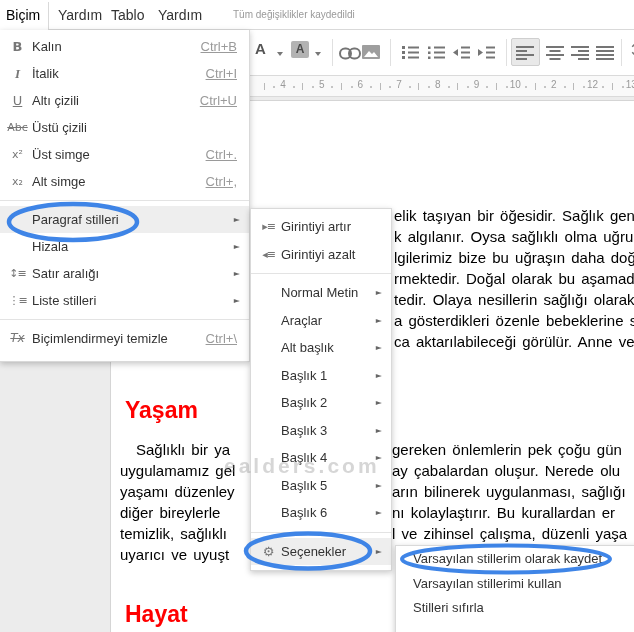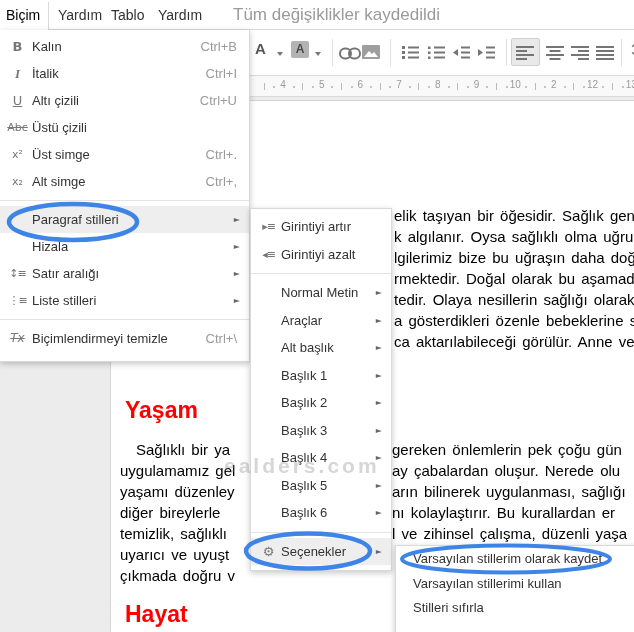--- a/index.html
+++ b/index.html
@@ -4,21 +4,21 @@
 <style>
   html,body{margin:0;padding:0;}
   body{
     width:634px;height:632px;position:relative;overflow:hidden;
     background:#fff;font-family:"Liberation Sans",sans-serif;
     -webkit-font-smoothing:antialiased;
   }
   
   .menubar{position:absolute;left:0;top:0;width:634px;height:30px;background:#fff;z-index:5;}
   .menubar .mitem{position:absolute;top:0;height:30px;line-height:30px;font-size:14px;color:#333;cursor:default;}
-  .menubar .status{position:absolute;left:233px;top:0;height:30px;line-height:30px;font-size:17px;color:#9a9a9a;}
+  .menubar .status{position:absolute;left:233px;top:0;height:30px;line-height:30px;font-size:10px;color:#9a9a9a;}
   .menubar-border{position:absolute;left:48px;top:29px;width:586px;height:1px;background:#d9d9d9;z-index:6;}
   .bicim-right-line{position:absolute;left:48px;top:2px;width:1px;height:28px;background:#d9d9d9;z-index:6;}
   
   .toolbar{position:absolute;left:0;top:30px;width:634px;height:45px;background:#fff;z-index:1;}
   .tsep{position:absolute;top:9px;width:1px;height:27px;background:#e0e0e0;}
   .ticon{position:absolute;top:12px;color:#757575;cursor:default;}
   .color-a{font-size:15px;font-weight:bold;color:#555;}
   .caret{position:absolute;top:22px;width:0;height:0;border-left:3.5px solid transparent;border-right:3.5px solid transparent;border-top:4px solid #777;}
   .hl-a{position:absolute;top:11px;width:18px;height:17px;background:#b3b3b3;border-radius:2px;text-align:center;line-height:17px;font-size:12px;font-weight:bold;color:#4a4a4a;}
   .press-box{position:absolute;left:511px;top:8px;width:29px;height:28px;background:#e9e9e9;border:1px solid #cfcfcf;border-radius:2px;box-sizing:border-box;}
@@ -46,21 +46,21 @@
   #styles-submenu{left:250px;top:208px;width:142px;height:363px;padding-top:4px;z-index:11;}
   #options-submenu{left:395px;top:545px;width:245px;height:95px;padding-top:1px;z-index:12;}
   .mrow{position:relative;height:27px;line-height:27px;font-size:13px;color:#333;}
   #styles-submenu .mrow{height:27.5px;line-height:27.5px;}
   #options-submenu .mrow{height:24.5px;line-height:24.5px;}
   #format-menu .mrow{padding-left:32px;}
   #styles-submenu .mrow{padding-left:30px;}
   #options-submenu .mrow{padding-left:17px;}
   .mrow.hl{background:#eeeeee;}
   .mrow .ic{position:absolute;left:7px;top:0;width:21px;text-align:center;color:#777;font-family:"DejaVu Sans",sans-serif;}
-  .mrow .sc{position:absolute;right:12px;top:0;color:#9a9a9a;font-size:13px;}
+  .mrow .sc{position:absolute;right:12px;top:0;color:#9a9a9a;font-size:13px;text-decoration:underline;}
   .mrow .ar{position:absolute;right:9px;top:0;color:#666;font-size:8px;font-family:"DejaVu Sans",sans-serif;}
   .msep{height:1px;background:#e3e3e3;margin:5px 0;}
   .bold-icon{font-weight:bold;}
   .italic-icon{font-style:italic;font-family:"Liberation Serif",serif !important;font-weight:bold;}
   .underline-icon{text-decoration:underline;}
   .strikethrough-icon{text-decoration:line-through;font-size:11px;}
   .superscript-icon,.subscript-icon{font-size:11px;}
   .clear-formatting-icon{font-style:italic;text-decoration:line-through;font-size:12px;}
   .line-spacing-icon,.list-styles-icon,.indent-increase-icon,.indent-decrease-icon{font-size:11px;letter-spacing:-1px;}
   .gear-icon{font-size:13px;color:#555;}
@@ -85,21 +85,20 @@
     <div class="dline">a gösterdikleri özenle bebeklerine s</div>
     <div class="dline">ca aktarılabileceği görülür. Anne ve</div>
   </div>
 <div id="para2-left" class="doc-text">
     <div class="dline">Sağlıklı bir ya</div>
     <div class="dline">uygulamamız gel</div>
     <div class="dline">yaşamı düzenley</div>
     <div class="dline">diğer bireylerle</div>
     <div class="dline">temizlik, sağlıklı</div>
     <div class="dline">uyarıcı ve uyuşt</div>
-    <div class="dline">çıkmada doğru v</div>
   </div>
 <div id="para2-right" class="doc-text">
     <div class="dline">gereken önlemlerin pek çoğu gün</div>
     <div class="dline">ay çabalardan oluşur. Nerede olu</div>
     <div class="dline">arın bilinerek uygulanması, sağlığı</div>
     <div class="dline">nı kolaylaştırır. Bu kurallardan er</div>
     <div class="dline">l ve zihinsel çalışma, düzenli yaşa</div>
   </div>
 
 <div class="toolbar">

